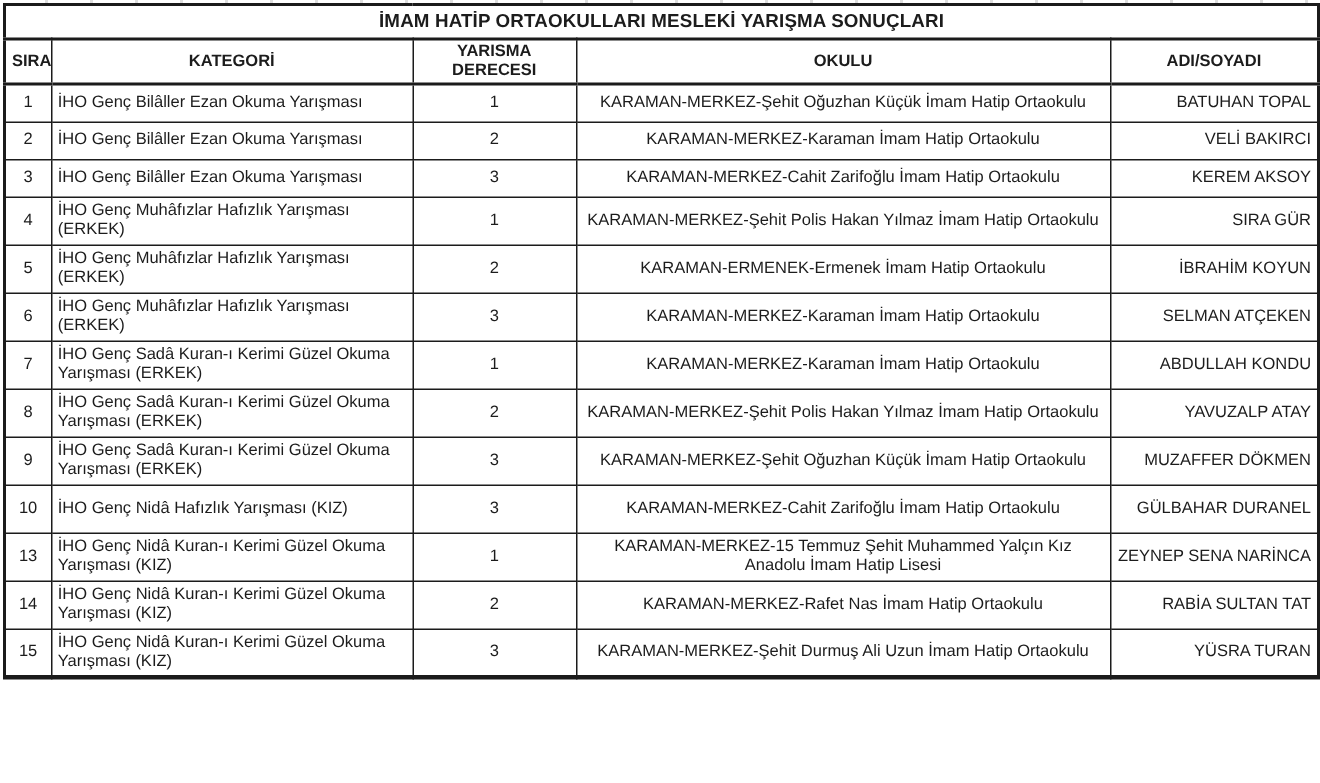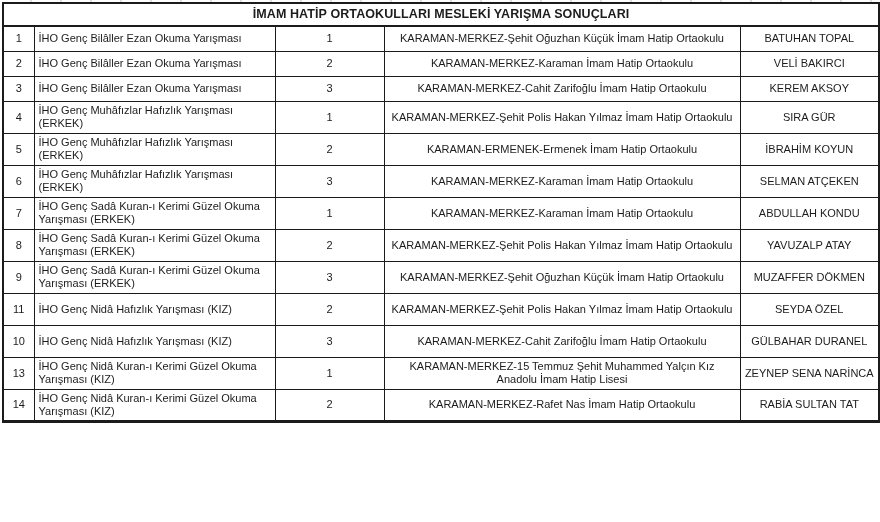--- a/index.html
+++ b/index.html
@@ -60,39 +60,46 @@
     text-align: center;
     height: 17px;
     border-bottom: 2px solid #1b1b1b;
   }
   tbody tr { height: 32px; }
   tbody tr.single { height: 25px; }
   td.c-sira   { text-align: center; }
   td.c-kat    { text-align: left; }
   td.c-derece { text-align: center; }
   td.c-okul   { text-align: center; }
-  td.c-ad     { text-align: center; }
+  td.c-ad     { text-align: right; }
 </style>
 </head>
 <body>
 
 <div class="page">
   <div class="crop-artifact"></div>
 
   <table class="results">
     <colgroup>
       <col style="width:31px">
       <col style="width:241px">
       <col style="width:109px">
       <col style="width:356px">
       <col style="width:139px">
     </colgroup>
     <thead>
       <tr class="title-row">
         <th colspan="5">İMAM HATİP ORTAOKULLARI MESLEKİ YARIŞMA SONUÇLARI</th>
+      </tr>
+      <tr class="header-row">
+        <th>SIRA</th>
+        <th>KATEGORİ</th>
+        <th>YARISMA DERECESI</th>
+        <th>OKULU</th>
+        <th>ADI/SOYADI</th>
       </tr>
     </thead>
     <tbody>
         <tr class="single">
           <td class="c-sira">1</td>
           <td class="c-kat">İHO Genç Bilâller Ezan Okuma Yarışması</td>
           <td class="c-derece">1</td>
           <td class="c-okul">KARAMAN-MERKEZ-Şehit Oğuzhan Küçük İmam Hatip Ortaokulu</td>
           <td class="c-ad">BATUHAN TOPAL</td>
         </tr>
@@ -146,42 +153,42 @@
           <td class="c-ad">YAVUZALP ATAY</td>
         </tr>
         <tr>
           <td class="c-sira">9</td>
           <td class="c-kat">İHO Genç Sadâ Kuran-ı Kerimi Güzel Okuma Yarışması (ERKEK)</td>
           <td class="c-derece">3</td>
           <td class="c-okul">KARAMAN-MERKEZ-Şehit Oğuzhan Küçük İmam Hatip Ortaokulu</td>
           <td class="c-ad">MUZAFFER DÖKMEN</td>
         </tr>
         <tr>
-          <td class="c-sira">11</td>
-          <td class="c-kat">İHO Genç Nidâ Hafızlık Yarışması (KIZ)</td>
-          <td class="c-derece">2</td>
-          <td class="c-okul">KARAMAN-MERKEZ-Şehit Polis Hakan Yılmaz İmam Hatip Ortaokulu</td>
-          <td class="c-ad">SEYDA ÖZEL</td>
-        </tr>
-        <tr>
           <td class="c-sira">10</td>
           <td class="c-kat">İHO Genç Nidâ Hafızlık Yarışması (KIZ)</td>
           <td class="c-derece">3</td>
           <td class="c-okul">KARAMAN-MERKEZ-Cahit Zarifoğlu İmam Hatip Ortaokulu</td>
           <td class="c-ad">GÜLBAHAR DURANEL</td>
         </tr>
         <tr>
           <td class="c-sira">13</td>
           <td class="c-kat">İHO Genç Nidâ Kuran-ı Kerimi Güzel Okuma Yarışması (KIZ)</td>
           <td class="c-derece">1</td>
           <td class="c-okul">KARAMAN-MERKEZ-15 Temmuz Şehit Muhammed Yalçın Kız Anadolu İmam Hatip Lisesi</td>
           <td class="c-ad">ZEYNEP SENA NARİNCA</td>
         </tr>
         <tr>
           <td class="c-sira">14</td>
           <td class="c-kat">İHO Genç Nidâ Kuran-ı Kerimi Güzel Okuma Yarışması (KIZ)</td>
           <td class="c-derece">2</td>
           <td class="c-okul">KARAMAN-MERKEZ-Rafet Nas İmam Hatip Ortaokulu</td>
           <td class="c-ad">RABİA SULTAN TAT</td>
         </tr>
+        <tr>
+          <td class="c-sira">15</td>
+          <td class="c-kat">İHO Genç Nidâ Kuran-ı Kerimi Güzel Okuma Yarışması (KIZ)</td>
+          <td class="c-derece">3</td>
+          <td class="c-okul">KARAMAN-MERKEZ-Şehit Durmuş Ali Uzun İmam Hatip Ortaokulu</td>
+          <td class="c-ad">YÜSRA TURAN</td>
+        </tr>
       </tbody>
   </table>
 </div>
 
 </body></html>

